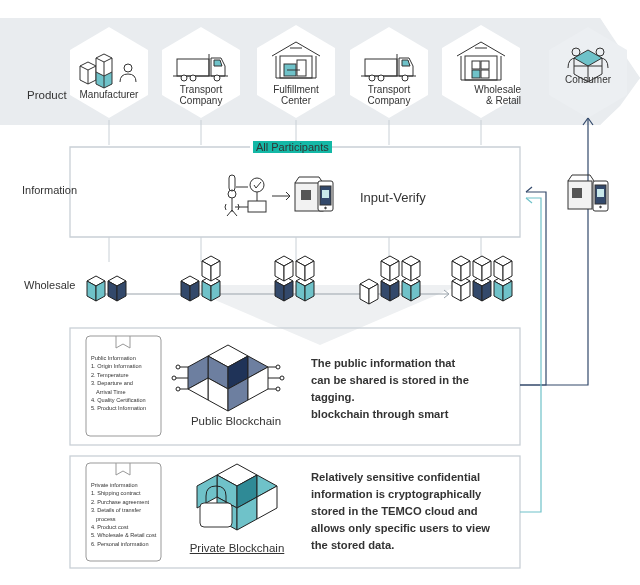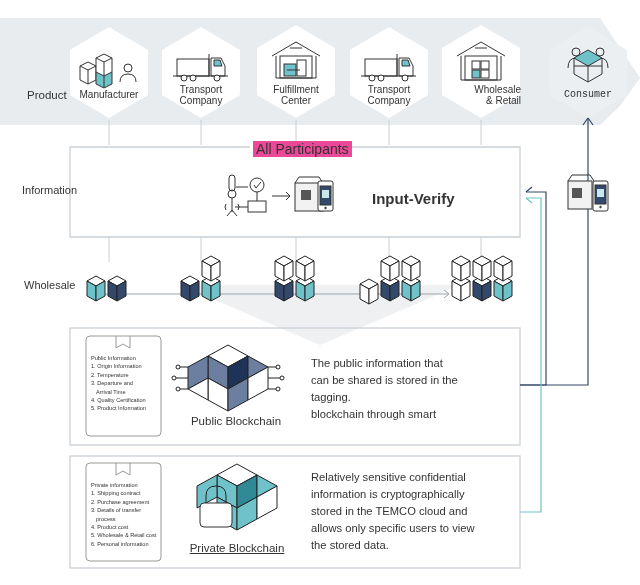--- a/index.html
+++ b/index.html
@@ -3,21 +3,21 @@
 <meta charset="utf-8">
 <style>
   html, body { margin:0; padding:0; background:#ffffff; }
   body { width:640px; height:585px; position:relative; overflow:hidden;
          font-family:"Liberation Sans", sans-serif; color:#333; }
   svg { position:absolute; left:0; top:0; }
   .label { position:absolute; font-size:11px; color:#333; }
   .hexlabel { position:absolute; font-size:10px; text-align:center; line-height:11px; color:#333; width:80px; }
   .doc-list { position:absolute; font-size:5.6px; line-height:8.4px; color:#333; }
   .doc-list div { white-space:nowrap; }
-  .desc { position:absolute; font-size:11.2px; line-height:17px; color:#333; }
+  .desc { position:absolute; font-size:11.2px; line-height:17px; color:#333;font-weight:bold; }
   .bc-title { position:absolute; font-size:11.5px; color:#333; text-align:center; width:110px; }
 </style>
 </head>
 <body>
 
 <svg width="640" height="585">
 
   <polygon points="0,18 600,18 620,50 640,78 620,106 600,125 0,125" fill="#e9ecef"></polygon>
   <polygon points="600,18 640,78 600,125" fill="#e9ecef"></polygon>
 
@@ -324,24 +324,24 @@
 
 <div class="label" style="left:27px;top:89px;font-size:11.5px;">Product</div>
 <div class="label" style="left:22px;top:184px;">Information</div>
 <div class="label" style="left:24px;top:279px;">Wholesale</div>
 
 <div class="hexlabel" style="left:69px;top:89px;">Manufacturer</div>
 <div class="hexlabel" style="left:161px;top:84px;width:80px;"><span style="display:inline-block;width:50px;">Transport Company</span></div>
 <div class="hexlabel" style="left:256px;top:84px;"><span style="display:inline-block;width:56px;">Fulfillment Center</span></div>
 <div class="hexlabel" style="left:349px;top:84px;"><span style="display:inline-block;width:50px;">Transport Company</span></div>
 <div class="hexlabel" style="left:441px;top:84px;text-align:right;"><span style="display:inline-block;width:50px;">Wholesale &amp; Retail</span></div>
-<div class="hexlabel" style="left:548px;top:89px;font-family:Liberation Mono, monospace;">Consumer</div>
-
-<div class="label" style="left:253px;top:141px;font-size:14px;background:#ec4899;padding:0 3px;">All Participants</div>
-<div class="label" style="left:372px;top:190px;font-size:15px;font-weight:bold;">Input-Verify</div>
+<div class="hexlabel" style="left:548px;top:74px;">Consumer</div>
+
+<div class="label" style="left:253px;top:141px;font-size:11px;background:#14b8a6;padding:0 3px;">All Participants</div>
+<div class="label" style="left:360px;top:190px;font-size:13px;">Input-Verify</div>
 
 <div class="doc-list" style="left:91px;top:354px;">
   <div>Public Information</div>
   <div>1. Origin Information</div>
   <div>2. Temperature</div>
   <div>3. Departure and</div>
   <div style="padding-left:5px">   Arrival Time</div>
   <div>4. Quality Certification</div>
   <div>5. Product Information</div>
 </div>

